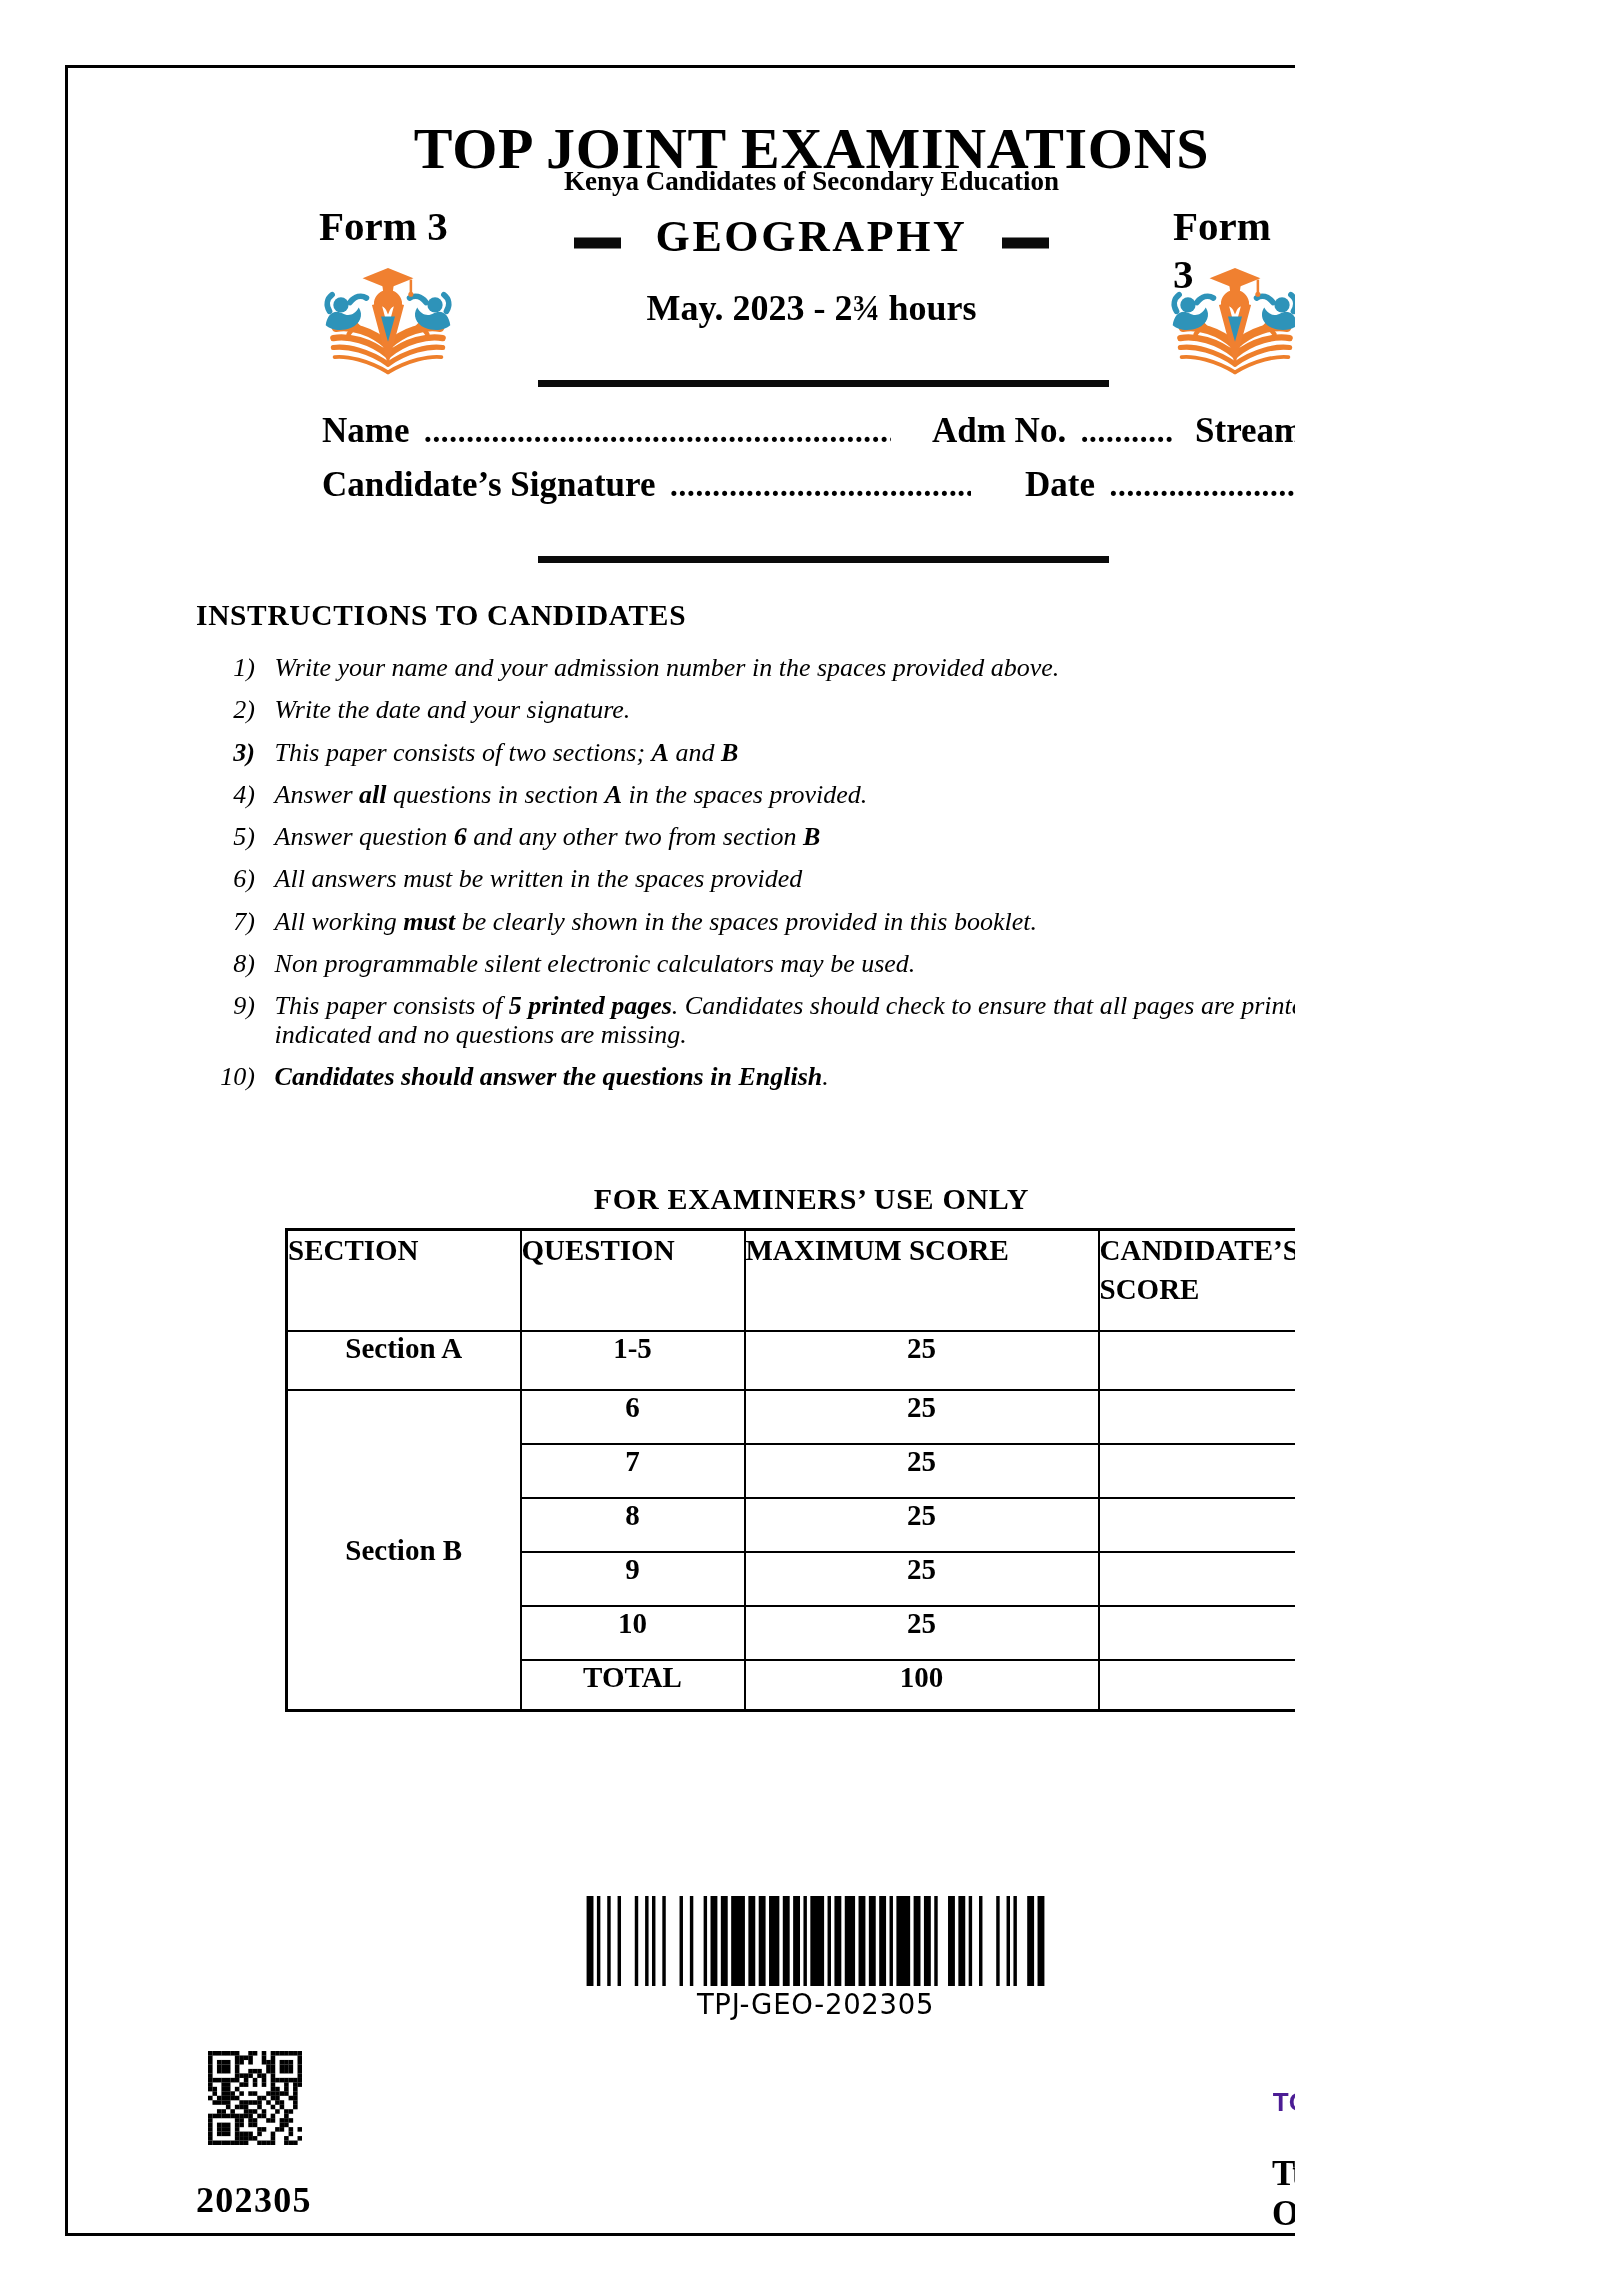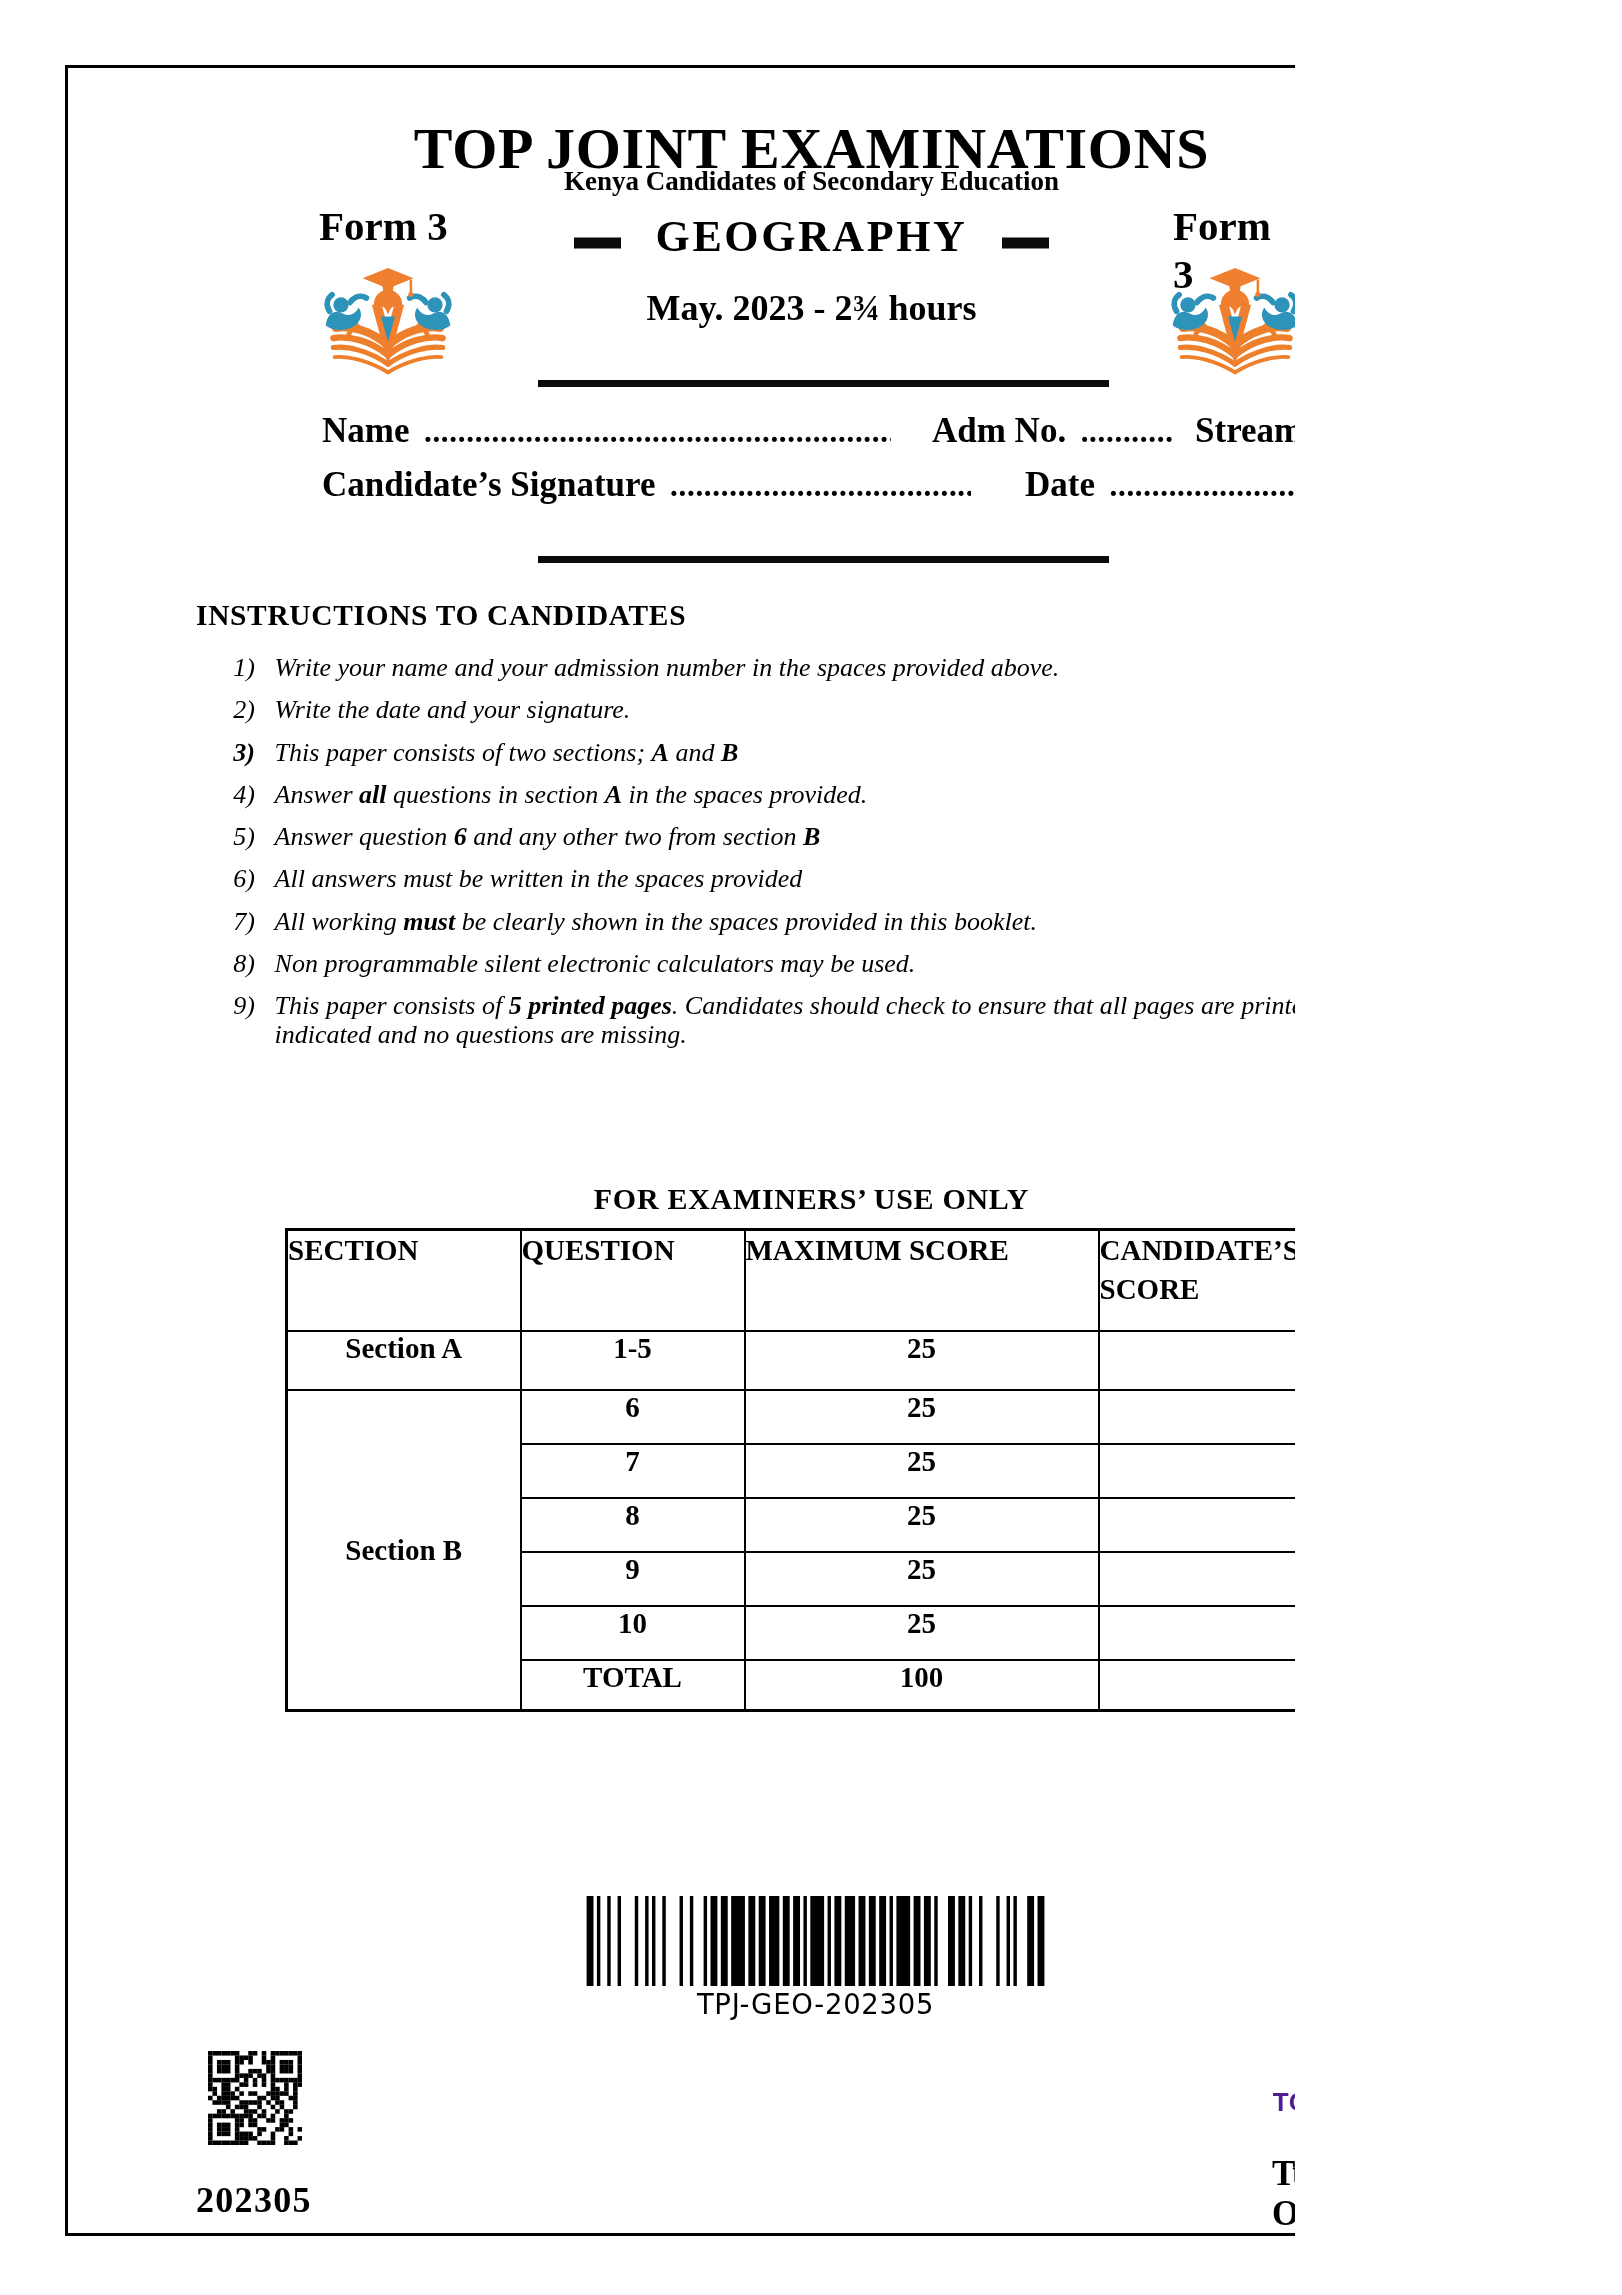--- a/index.html
+++ b/index.html
@@ -178,20 +178,24 @@
         <span class="instr-num">7)</span>
         <span class="instr-text"><span>All working </span><span class="b">must</span><span> be clearly shown in the spaces provided in this booklet.</span></span>
       </div>
       <div class="instr-item">
         <span class="instr-num">8)</span>
         <span class="instr-text"><span>Non programmable silent electronic calculators may be used.</span></span>
       </div>
       <div class="instr-item">
         <span class="instr-num">9)</span>
         <span class="instr-text"><span>This paper consists of </span><span class="b">5 printed pages</span><span>. Candidates should check to ensure that all pages are printed as indicated and no questions are missing.</span></span>
+      </div>
+      <div class="instr-item">
+        <span class="instr-num">10)</span>
+        <span class="instr-text"><span class="b">Candidates should answer the questions in English</span><span>.</span></span>
       </div>
     </div>
 
   <div class="abs center exam-head">FOR EXAMINERS’ USE ONLY</div>
   <table class="score">
     <colgroup>
         <col class="c1">
         <col class="c2">
         <col class="c3">
         <col class="c4">

